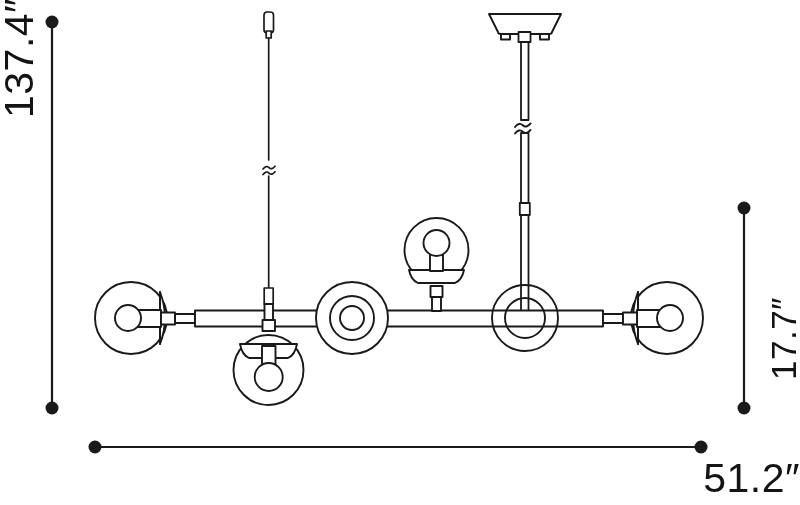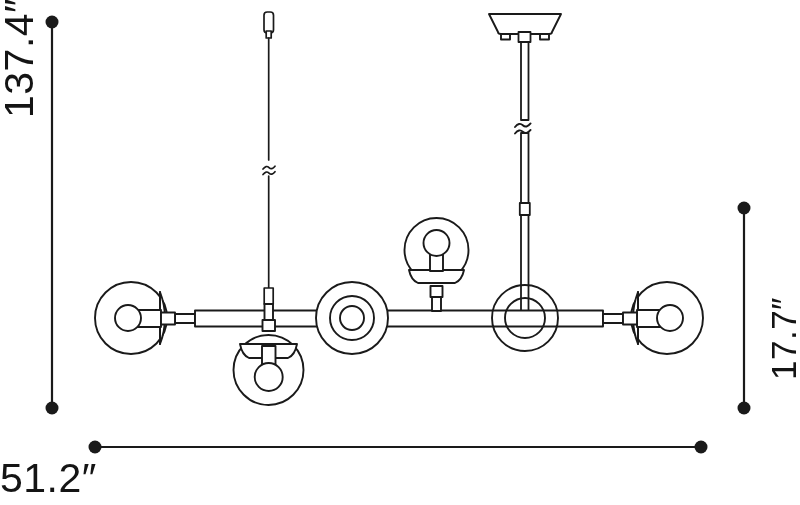--- a/index.html
+++ b/index.html
@@ -5,21 +5,21 @@
   html,body{margin:0;padding:0;background:#ffffff;}
   body{width:800px;height:505px;overflow:hidden;
        font-family:"Liberation Sans","DejaVu Sans",sans-serif;color:#1a1a1a;}
   #stage{position:relative;width:800px;height:505px;background:#fff;}
   #stage svg{display:block;}
   .dimlabel{position:absolute;font-weight:400;color:#141414;letter-spacing:0.5px;white-space:nowrap;}
   #height-label{left:-4px;top:118px;width:200px;font-size:41px;
       transform:rotate(-90deg);transform-origin:left top;text-align:left;}
   #fixture-height-label{left:764px;top:380px;width:180px;font-size:35px;
       transform:rotate(-90deg);transform-origin:left top;text-align:left;}
-  #width-label{left:0;top:455px;width:800px;font-size:41px;text-align:left;}
+  #width-label{left:0;top:455px;width:800px;font-size:41px;text-align:right;}
 </style>
 </head>
 <body>
 
 <div id="stage">
 
   <svg width="800" height="505" viewBox="0 0 800 505">
 
     <g fill="none" stroke="#1a1a1a" stroke-width="2.1" stroke-linecap="round" stroke-linejoin="round">
 

